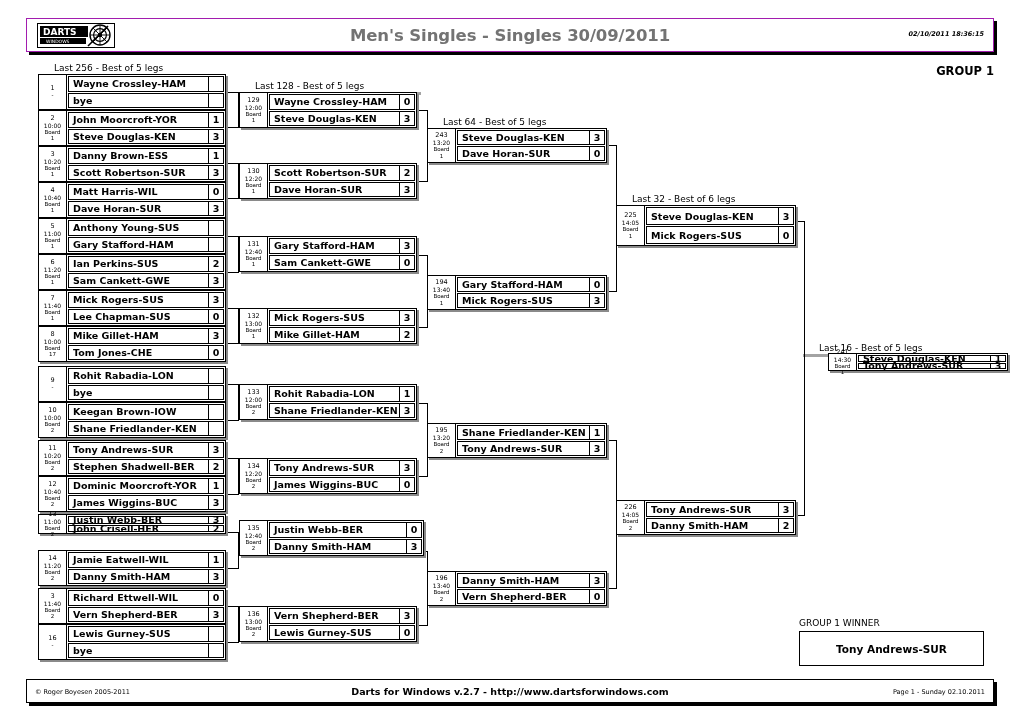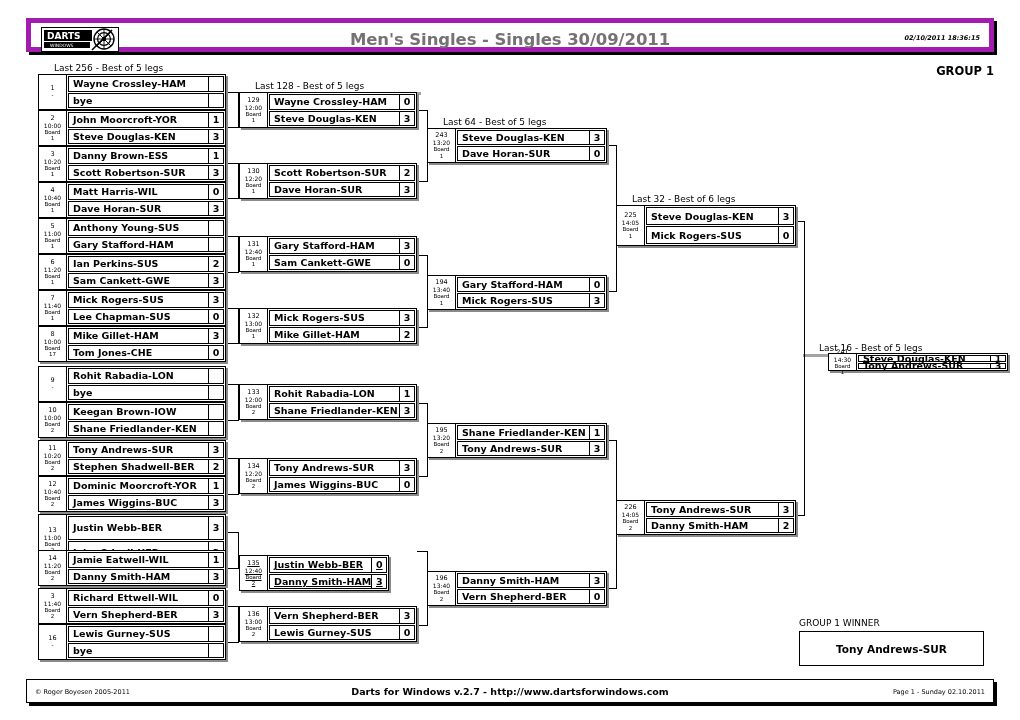--- a/index.html
+++ b/index.html
@@ -14,21 +14,21 @@
     position: relative;
     width: 1020px; height: 720px;
     background: #ffffff;
   }
 
   
   .header-bar {
     position: absolute;
     left: 26px; top: 18px;
     width: 968px; height: 34px;
-    border: 5px solid #a21caf;
+    border: 1px solid #a21caf;
     background: #fff;
     box-shadow: 3px 3px 0 #000;
   }
   .header-logo {
     position: absolute;
     left: 10px; top: 4px;
     width: 78px; height: 25px;
     background: #ffffff;
     border: 1px solid #000;
     overflow: hidden;
@@ -493,21 +493,21 @@
         <div class="m-name">Dominic Moorcroft-YOR</div>
         <div class="m-score">1</div>
       </div>
       <div class="m-row">
         <div class="m-name">James Wiggins-BUC</div>
         <div class="m-score">3</div>
       </div>
     </div>
   </div>
 
-  <div class="match" style="left:38px; top:514px; width:188px; height:52px;">
+  <div class="match" style="left:38px; top:514px; width:188px; height:20px;">
     <div class="m-info">
       <div class="m-no">13</div>
       <div class="m-time">11:00</div>
       <div class="m-bl">Board</div>
       <div class="m-bn">2</div>
     </div>
     <div class="m-body">
       <div class="m-row top">
         <div class="m-name">Justin Webb-BER</div>
         <div class="m-score">3</div>
@@ -683,21 +683,21 @@
         <div class="m-name">Tony Andrews-SUR</div>
         <div class="m-score">3</div>
       </div>
       <div class="m-row">
         <div class="m-name">James Wiggins-BUC</div>
         <div class="m-score">0</div>
       </div>
     </div>
   </div>
 
-  <div class="match" style="left:239px; top:555px; width:150px; height:36px;text-decoration:underline;">
+  <div class="match" style="left:239px; top:520px; width:185px; height:36px;">
     <div class="m-info">
       <div class="m-no">135</div>
       <div class="m-time">12:40</div>
       <div class="m-bl">Board</div>
       <div class="m-bn">2</div>
     </div>
     <div class="m-body">
       <div class="m-row top">
         <div class="m-name">Justin Webb-BER</div>
         <div class="m-score">0</div>

